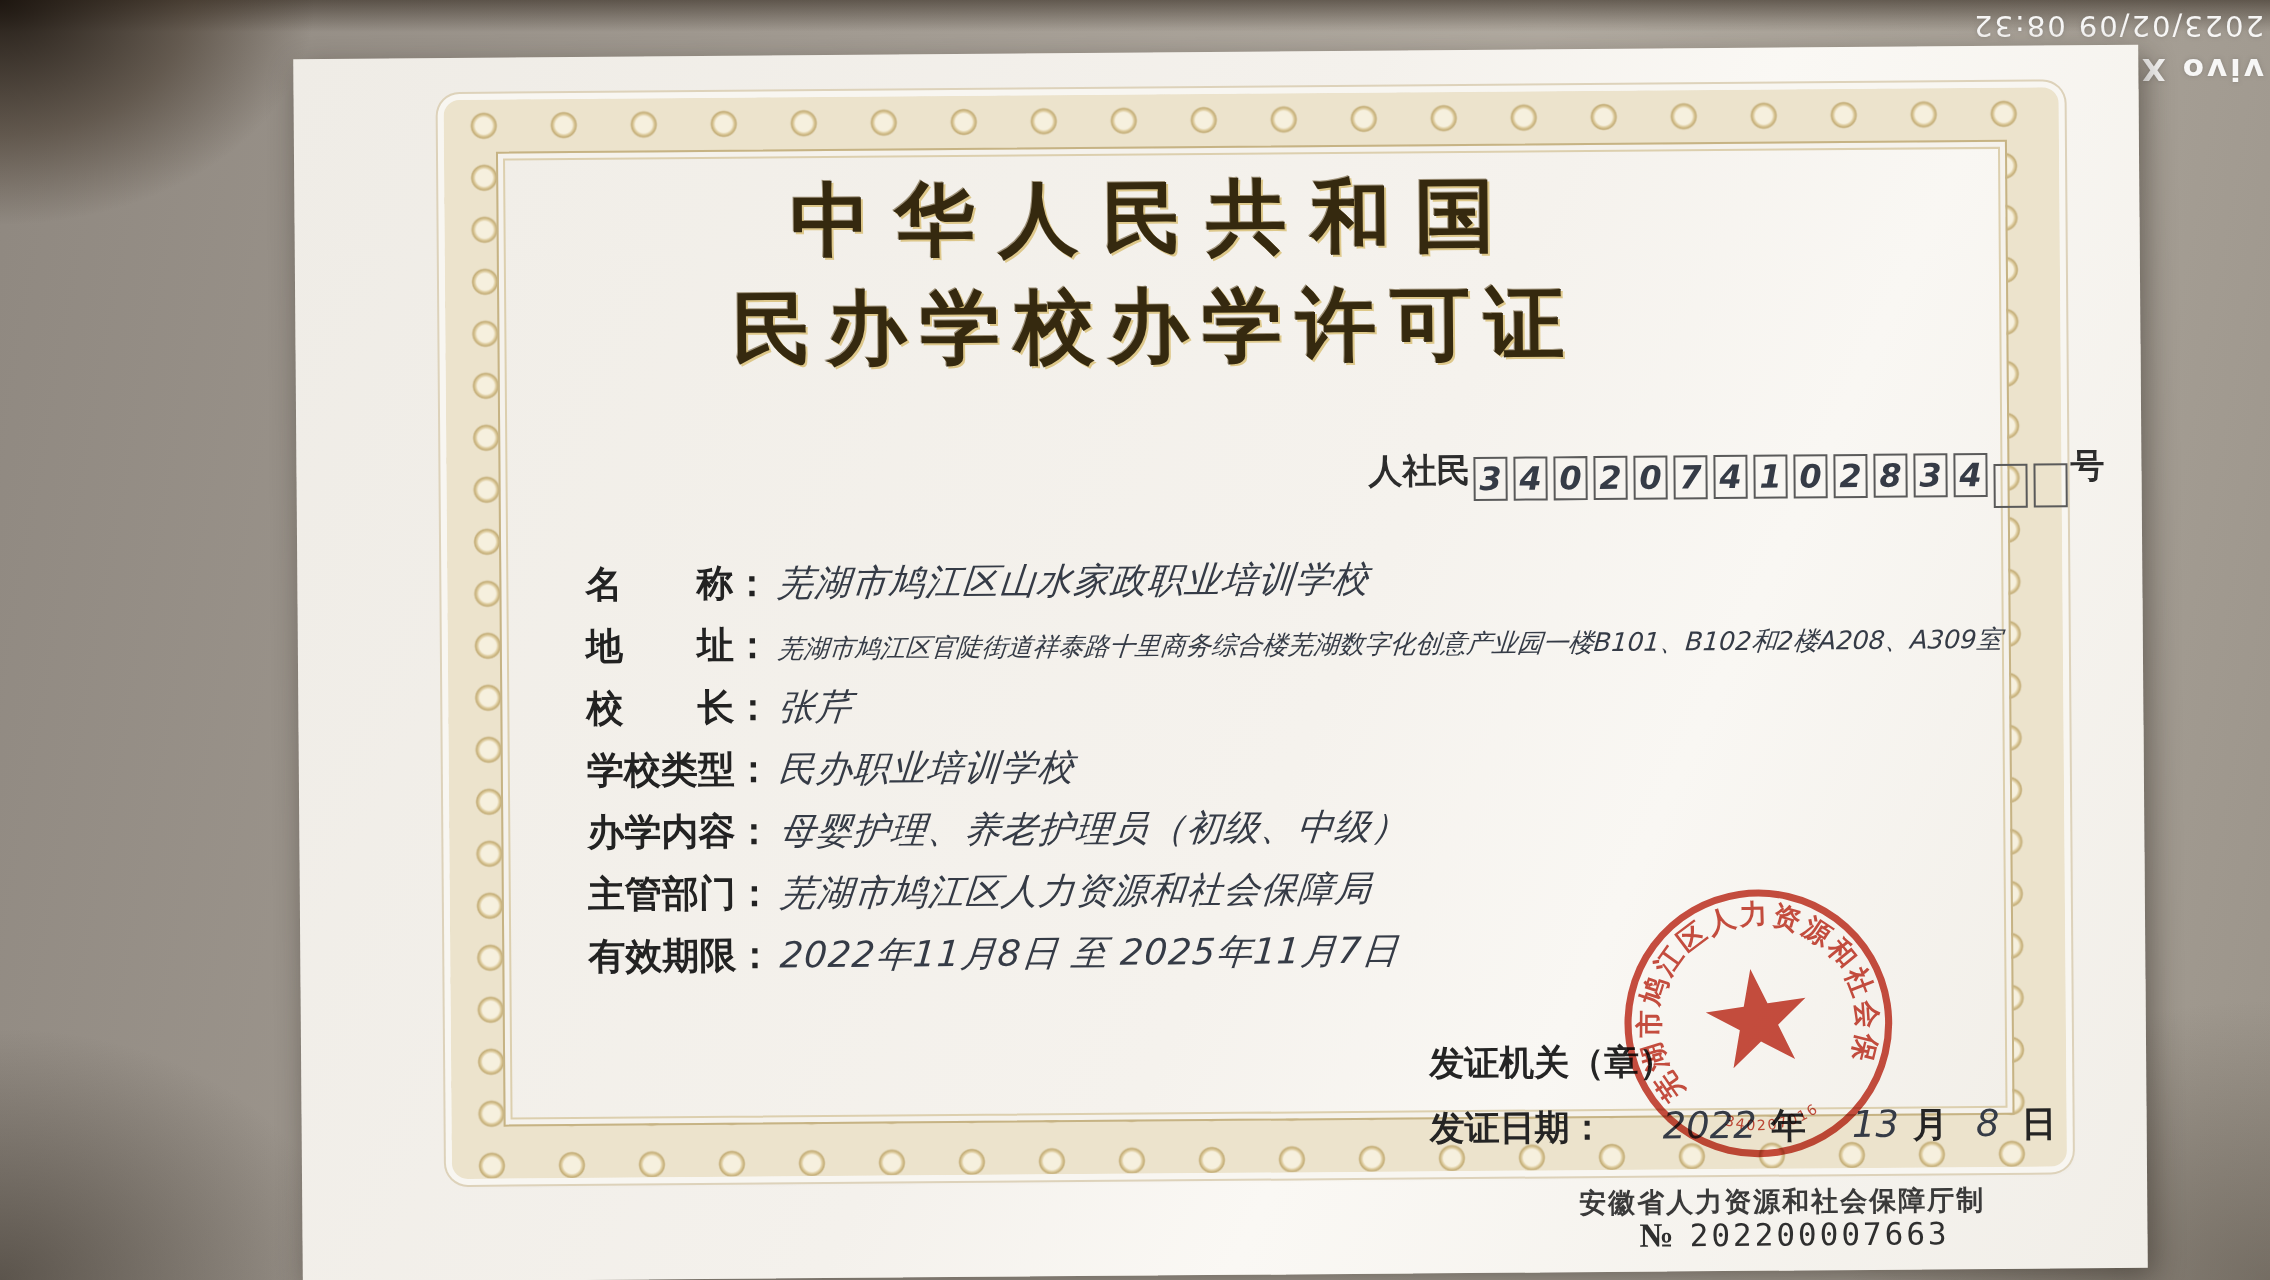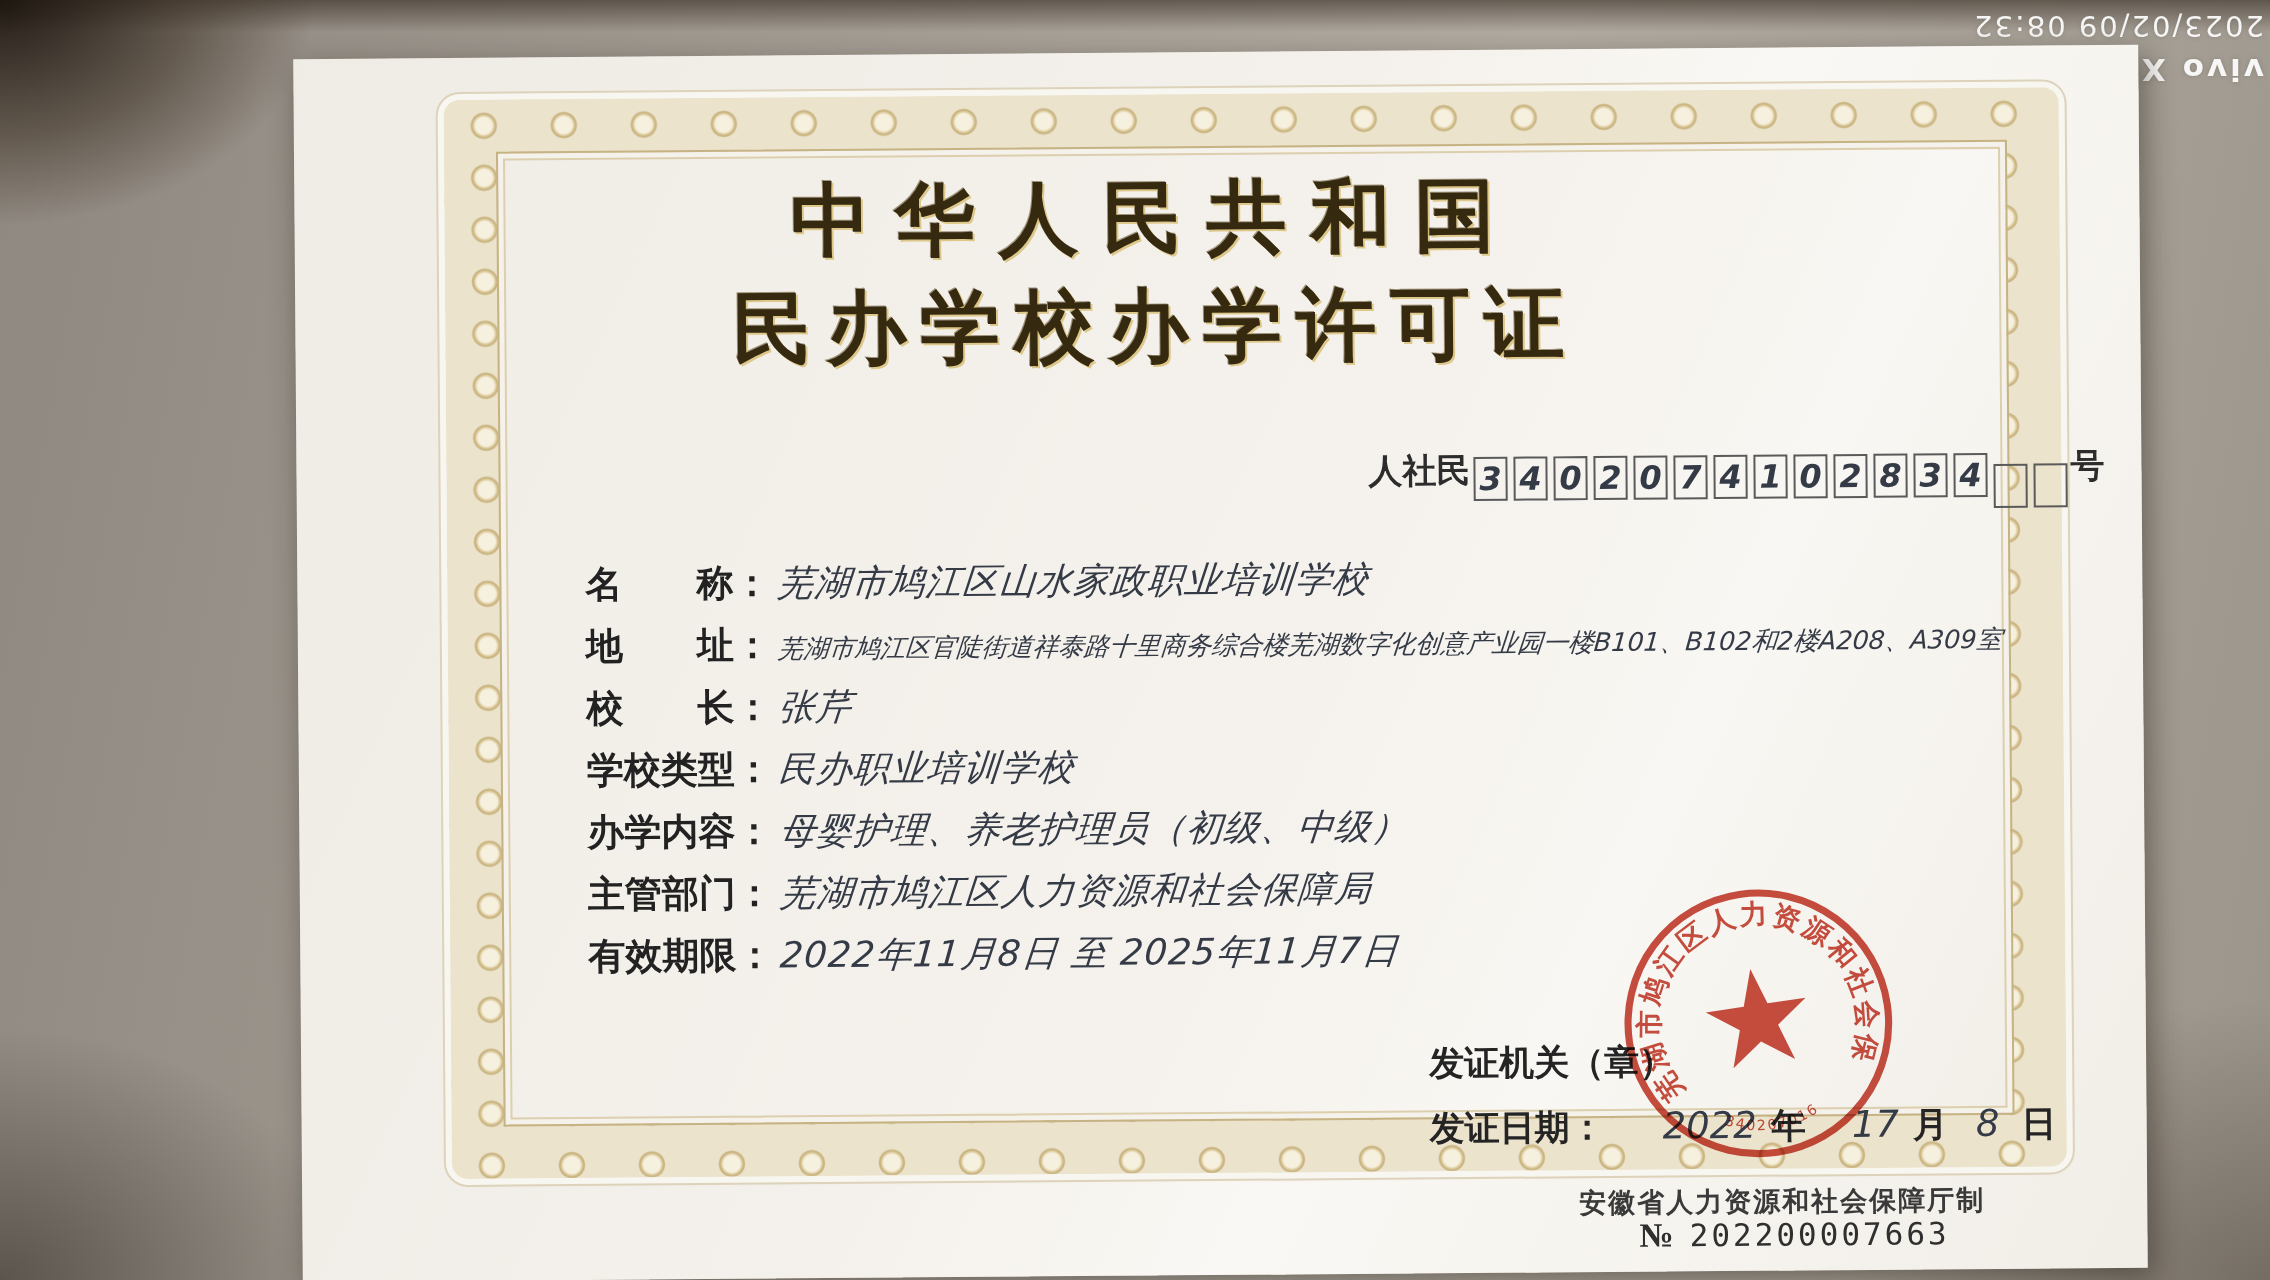--- a/index.html
+++ b/index.html
@@ -181,21 +181,21 @@
         <span class="field-label">主管部门：</span><span class="field-value hand">芜湖市鸠江区人力资源和社会保障局</span>
       </div>
       <div class="field-row">
         <span class="field-label">有效期限：</span><span class="field-value hand">2022年11月8日 至 2025年11月7日</span>
       </div>
     </div>
 
     <div class="issuer-label">发证机关（章）</div>
 
     <div class="date-row">
-      <span>发证日期：</span><span class="hand d-year">2022</span><span class="u-year">年</span><span class="hand d-month">17</span><span class="u-month">月</span><span class="hand d-day">8</span><span class="u-day">日</span>
+      <span>发证日期：</span><span class="hand d-year">2022</span><span class="u-year">年</span><span class="hand d-month">13</span><span class="u-month">月</span><span class="hand d-day">8</span><span class="u-day">日</span>
     </div>
 
     <svg class="stamp" viewBox="0 0 280 280">
       <defs>
         <path id="ringPath" d="M 59.7 196.2 A 98 98 0 1 1 220.3 196.2" fill="none"></path>
         <path id="codePath" d="M 92.3 233.6 A 105 105 0 0 0 187.7 233.6" fill="none"></path>
       </defs>
       <circle cx="140" cy="140" r="128" fill="none" stroke="#c43b2c" stroke-width="7"></circle>
       <polygon fill="#c43b2c" points="140,86 151.8,121.8 189.5,121.9 159,144.2 170.6,180.1 140,158 109.4,180.1 121,144.2 90.5,121.9 128.2,121.8"></polygon>
       <text font-size="27" letter-spacing="3" fill="#c43b2c" font-family="Liberation Serif, serif" font-weight="bold">

